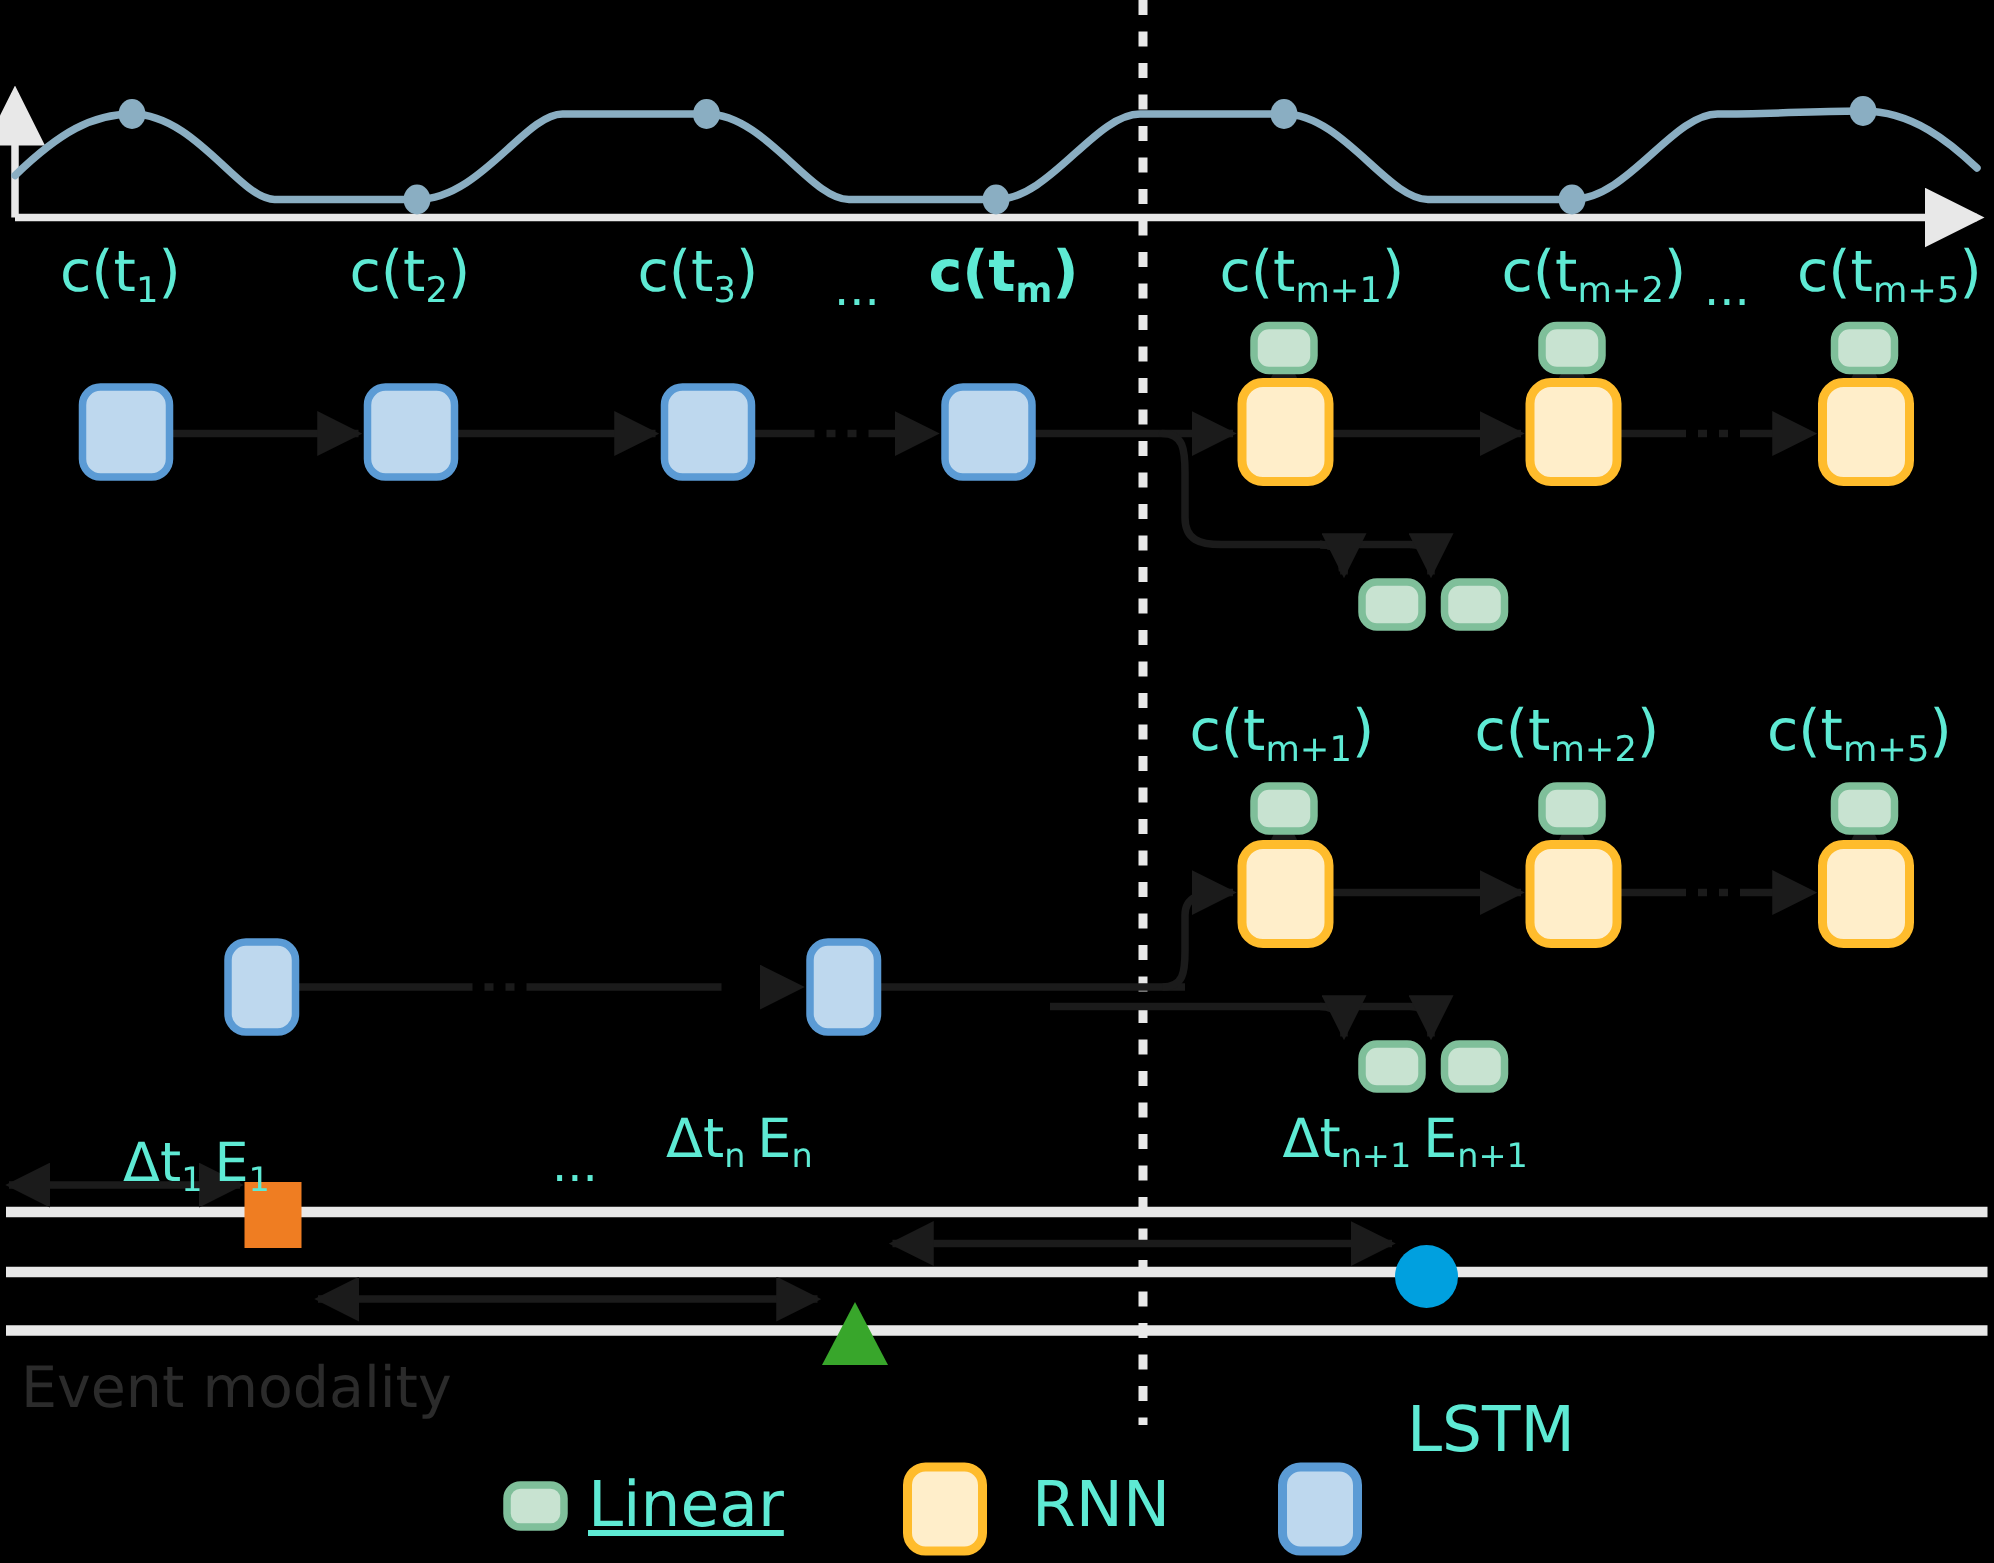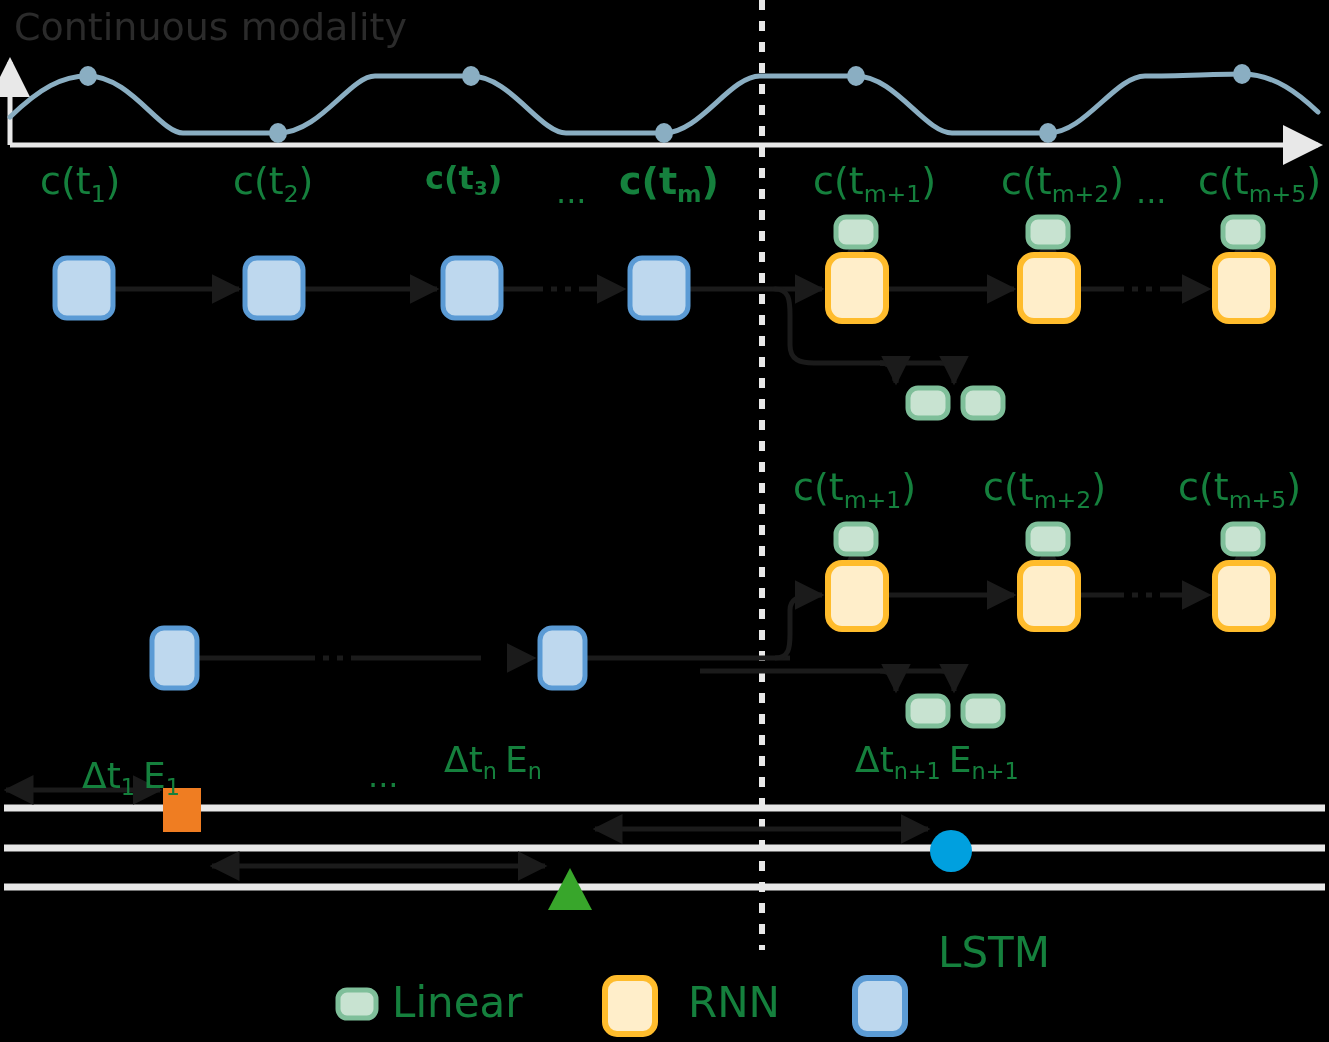--- a/index.html
+++ b/index.html
@@ -1,19 +1,19 @@
 <!DOCTYPE html>
 <html><head>
 <meta charset="utf-8">
 <style>
   html,body{margin:0;padding:0;background:#000;}
   #stage{position:relative;width:1329px;height:1042px;background:#000;overflow:hidden;
          font-family:"DejaVu Sans","Liberation Sans",sans-serif;}
   svg{position:absolute;left:0;top:0;width:1329px;height:1042px;}
-  .lbl{position:absolute;color:#15803d;white-space:nowrap;line-height:1;}
+  .lbl{position:absolute;color:#5eead4;white-space:nowrap;line-height:1;}
   .sub{font-size:0.62em;vertical-align:-0.32em;}
 </style>
 </head>
 <body>
 
 <div id="stage">
 
   <svg viewBox="0 0 1329 1042">
     <defs>
       <marker id="ah" markerWidth="7" markerHeight="7" refX="6" refY="3.5" orient="auto">
@@ -133,43 +133,43 @@
         <ellipse cx="951" cy="851" rx="21" ry="21" fill="#00a0df"></ellipse>
       </g>
 
     <g id="legendLayer">
         <rect x="338" y="990" width="38" height="28" rx="9" ry="9" fill="#c8e3d1" stroke="#7fbf9a" stroke-width="5"></rect>
         <rect x="605" y="978" width="50" height="56" rx="12" ry="12" fill="#ffeeca" stroke="#ffbc2c" stroke-width="6"></rect>
         <rect x="855" y="978" width="50" height="56" rx="12" ry="12" fill="#bed8ee" stroke="#5b9bd5" stroke-width="6"></rect>
       </g>
   </svg>
 
-  <div class="lbl" style="left:14px;top:8px;font-size:38px;color:#2b2b2b;">Continuous modality</div>
 
+  <div class="lbl" style="left:14px;top:906px;font-size:38px;color:#2b2b2b;">Event modality</div>
 
   <div id="axisLabels">
       <div class="lbl" style="left: 40px; top: 162px; font-size: 38px;"><span>c(t</span><span class="sub">1</span><span>)</span></div>
       <div class="lbl" style="left: 233px; top: 162px; font-size: 38px;"><span>c(t</span><span class="sub">2</span><span>)</span></div>
-      <div class="lbl" style="left: 425px; top: 162px; font-size: 32px; font-weight: bold;"><span>c(t</span><span class="sub">3</span><span>)</span></div>
+      <div class="lbl" style="left: 425px; top: 162px; font-size: 38px;"><span>c(t</span><span class="sub">3</span><span>)</span></div>
       <div class="lbl" style="left: 556px; top: 176px; font-size: 32px;"><span>...</span></div>
       <div class="lbl" style="left: 619px; top: 162px; font-size: 38px; font-weight: bold;"><span>c(t</span><span class="sub">m</span><span>)</span></div>
       <div class="lbl" style="left: 813px; top: 162px; font-size: 38px;"><span>c(t</span><span class="sub">m+1</span><span>)</span></div>
       <div class="lbl" style="left: 1001px; top: 162px; font-size: 38px;"><span>c(t</span><span class="sub">m+2</span><span>)</span></div>
       <div class="lbl" style="left: 1136px; top: 176px; font-size: 32px;"><span>...</span></div>
       <div class="lbl" style="left: 1198px; top: 162px; font-size: 38px;"><span>c(t</span><span class="sub">m+5</span><span>)</span></div>
     </div>
   <div id="bottomRowLabels">
       <div class="lbl" style="left: 793px; top: 468px; font-size: 38px;"><span>c(t</span><span class="sub">m+1</span><span>)</span></div>
       <div class="lbl" style="left: 983px; top: 468px; font-size: 38px;"><span>c(t</span><span class="sub">m+2</span><span>)</span></div>
       <div class="lbl" style="left: 1178px; top: 468px; font-size: 38px;"><span>c(t</span><span class="sub">m+5</span><span>)</span></div>
     </div>
   <div id="eventLabels">
       <div class="lbl" style="left: 82px; top: 742px; font-size: 36px; margin-top: 16px;"><span>Δt</span><span class="sub">1</span><span style="display:inline-block;width:8px"></span><span>E</span><span class="sub">1</span></div>
       <div class="lbl" style="left: 368px; top: 760px; font-size: 32px;"><span>...</span></div>
       <div class="lbl" style="left: 444px; top: 742px; font-size: 36px;"><span>Δt</span><span class="sub">n</span><span style="display:inline-block;width:8px"></span><span>E</span><span class="sub">n</span></div>
       <div class="lbl" style="left: 855px; top: 742px; font-size: 36px;"><span>Δt</span><span class="sub">n+1</span><span style="display:inline-block;width:8px"></span><span>E</span><span class="sub">n+1</span></div>
     </div>
   <div id="legendLabels">
-      <div class="lbl" style="left: 392px; top: 982px; font-size: 42px;">Linear</div>
+      <div class="lbl" style="left: 392px; top: 982px; font-size: 42px; text-decoration: underline;">Linear</div>
       <div class="lbl" style="left: 688px; top: 982px; font-size: 42px;">RNN</div>
       <div class="lbl" style="left: 938px; top: 932px; font-size: 42px;">LSTM</div>
     </div>
 </div>
 
 </body></html>

